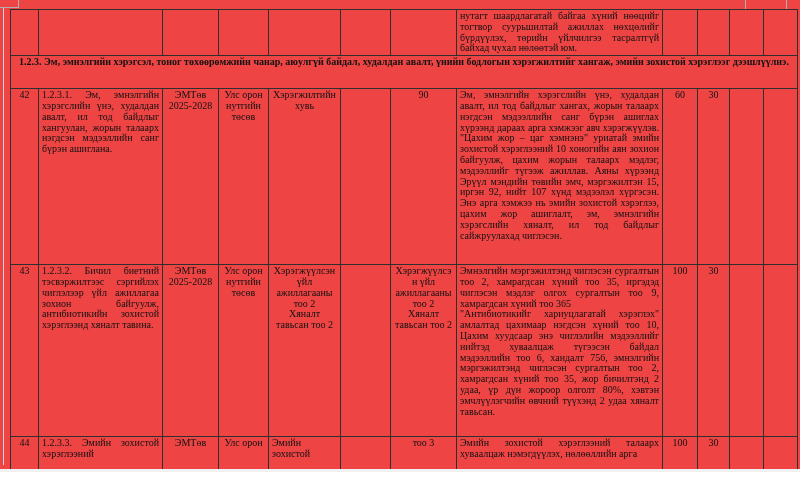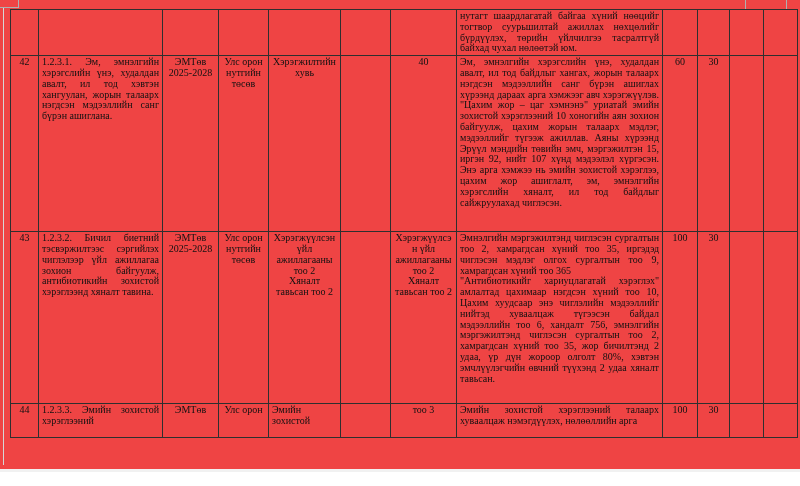--- a/index.html
+++ b/index.html
@@ -68,29 +68,32 @@
         <td></td>
         <td></td>
         <td></td>
         <td class="j">нутагт шаардлагатай байгаа хүний нөөцийг тогтвор суурьшилтай ажиллах нөхцөлийг бүрдүүлэх, төрийн үйлчилгээ тасралтгүй байхад чухал нөлөөтэй юм.</td>
         <td></td>
         <td></td>
         <td></td>
         <td></td>
       </tr>
 
+      <tr class="row-section">
+        <td class="section-cell" colspan="12">1.2.3. Эм, эмнэлгийн хэрэгсэл, тоног төхөөрөмжийн чанар, аюулгүй байдал, худалдан авалт, үнийн бодлогын хэрэгжилтийг хангаж, эмийн зохистой хэрэглээг дээшлүүлнэ.</td>
+      </tr>
 
       <tr class="row-42">
         <td class="c">42</td>
-        <td class="j">1.2.3.1. Эм, эмнэлгийн хэрэгслийн үнэ, худалдан авалт, ил тод хэвтэн хангуулан, жорын талаарх нэгдсэн мэдээллийн санг бүрэн ашиглана.</td>
+        <td class="j">1.2.3.1. Эм, эмнэлгийн хэрэгслийн үнэ, худалдан авалт, ил тод байдлыг хангуулан, жорын талаарх нэгдсэн мэдээллийн санг бүрэн ашиглана.</td>
         <td class="c">ЭМТөв 2025-2028</td>
         <td class="c budget">Улс орон нутгийн төсөв</td>
         <td class="c pre">Хэрэгжилтийн хувь</td>
         <td></td>
-        <td class="c pre target">40</td>
+        <td class="c pre target">90</td>
         <td class="j pre">Эм, эмнэлгийн хэрэгслийн үнэ, худалдан авалт, ил тод байдлыг хангах, жорын талаарх нэгдсэн мэдээллийн санг бүрэн ашиглах хүрээнд дараах арга хэмжээг авч хэрэгжүүлэв. "Цахим жор – цаг хэмнэнэ" уриатай эмийн зохистой хэрэглээний 10 хоногийн аян зохион байгуулж, цахим жорын талаарх мэдлэг, мэдээллийг түгээж ажиллав. Аяны хүрээнд Эрүүл мэндийн төвийн эмч, мэргэжилтэн 15, иргэн 92, нийт 107 хүнд мэдээлэл хүргэсэн. Энэ арга хэмжээ нь эмийн зохистой хэрэглээ, цахим жор ашиглалт, эм, эмнэлгийн хэрэгслийн хяналт, ил тод байдлыг сайжруулахад чиглэсэн.</td>
         <td class="c">60</td>
         <td class="c">30</td>
         <td></td>
         <td></td>
       </tr>
 
       <tr class="row-43">
         <td class="c">43</td>
         <td class="j">1.2.3.2. Бичил биетний тэсвэржилтээс сэргийлэх чиглэлээр үйл ажиллагаа зохион байгуулж, антибиотикийн зохистой хэрэглээнд хяналт тавина.</td>

